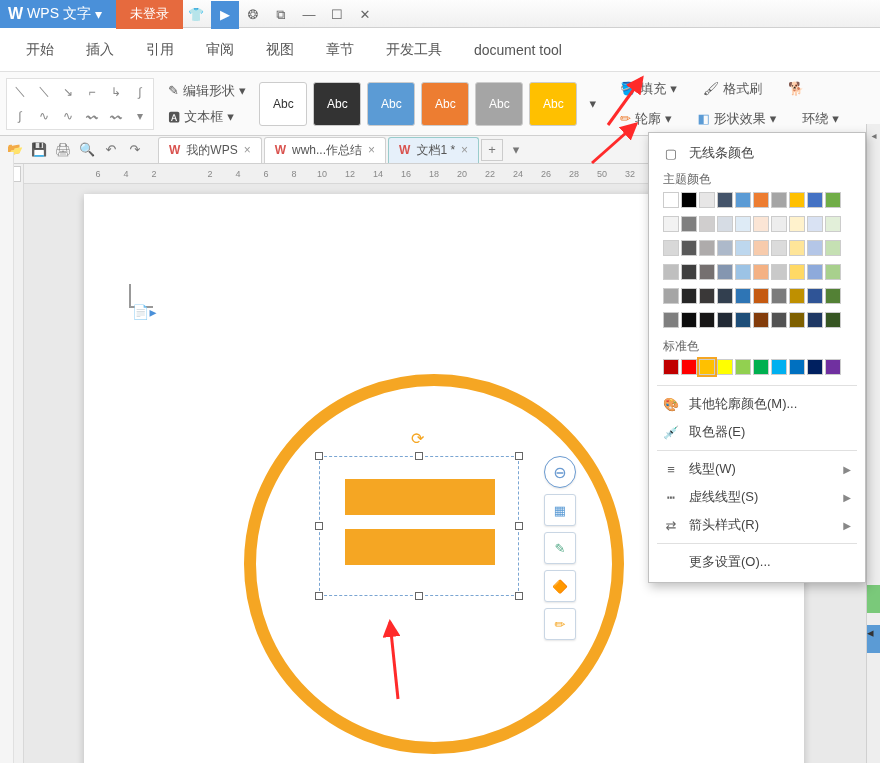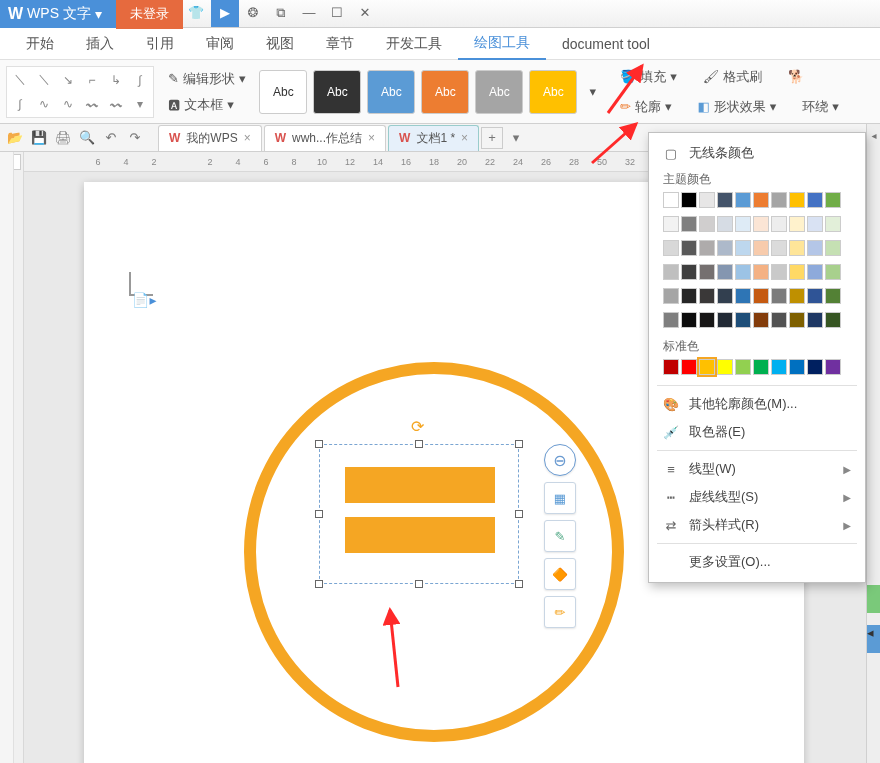--- a/index.html
+++ b/index.html
@@ -2,27 +2,27 @@
 <html><head>
 <meta charset="utf-8">
 <style>
 * { box-sizing: border-box; margin: 0; padding: 0; font-family: "Microsoft YaHei", sans-serif; }
 body { width: 880px; height: 763px; background: #fff; overflow: hidden; font-size: 13px; color: #333; position: relative; }
 
 .titlebar { height: 28px; background: linear-gradient(#fdfdfd,#f0f0f0); display: flex; align-items: center; border-bottom: 1px solid #d0d0d0; }
 .wps-badge { background: #4a90d9; color: #fff; height: 28px; padding: 0 14px 0 8px; display: flex; align-items: center; gap: 4px; font-size: 14px; }
 .wps-logo { font-weight: bold; font-size: 16px; }
 .titlebar-center { flex: 1; text-align: center; color: #666; font-size: 13px; }
-.titlebar-right { display: flex; align-items: flex-start; }
+.titlebar-right { display: flex; align-items: flex-end; }
 .login-btn { background: #e66a3e; color: #fff; padding: 6px 14px; font-size: 13px; }
 .win-btns { display: flex; gap: 0; }
 .win-btn { width: 28px; height: 28px; display: flex; align-items: center; justify-content: center; color: #666; cursor: pointer; }
 .win-btn.active { background: #4a90d9; color: #fff; }
 
-.menubar { height: 32px; display: flex; align-items: center; padding: 0 10px; border-bottom: 1px solid #e0e0e0; position: relative; }
+.menubar { height: 44px; display: flex; align-items: center; padding: 0 10px; border-bottom: 1px solid #e0e0e0; position: relative; }
 .menu-item { padding: 0 16px; height: 32px; display: flex; align-items: center; color: #555; cursor: pointer; font-size: 14px; }
 .menu-item.active { color: #4a90d9; border-bottom: 2px solid #4a90d9; }
 
 .ribbon { height: 64px; background: #fafafa; border-bottom: 1px solid #d0d0d0; display: flex; align-items: center; padding: 4px 6px; gap: 4px; position: relative; }
 .shape-grid { display: grid; grid-template-columns: repeat(6, 22px); grid-template-rows: repeat(2, 22px); gap: 2px; border: 1px solid #e0e0e0; padding: 2px; background: #fff; }
 .shape-cell { display: flex; align-items: center; justify-content: center; color: #888; font-size: 12px; }
 .ribbon-group { display: flex; flex-direction: column; gap: 2px; padding: 0 4px; }
 .btn-icon { display: flex; align-items: center; gap: 4px; padding: 3px 6px; color: #555; cursor: pointer; font-size: 13px; }
 .style-row { display: flex; gap: 6px; }
 .style-box { width: 48px; height: 44px; border: 1px solid #ccc; border-radius: 3px; display: flex; align-items: center; justify-content: center; font-size: 12px; cursor: pointer; }
@@ -112,21 +112,20 @@
 </div>
 
 <div class="menubar" id="menubar">
     <div class="menu-item">开始</div>
     <div class="menu-item">插入</div>
     <div class="menu-item">引用</div>
     <div class="menu-item">审阅</div>
     <div class="menu-item">视图</div>
     <div class="menu-item">章节</div>
     <div class="menu-item">开发工具</div>
-    <div class="menu-item active">绘图工具</div>
     <div class="menu-item">document tool</div>
   </div>
 
 <div class="ribbon">
   <div class="shape-grid">
     <div class="shape-cell">＼</div>
     <div class="shape-cell">＼</div>
     <div class="shape-cell">↘</div>
     <div class="shape-cell">⌐</div>
     <div class="shape-cell">↳</div>

